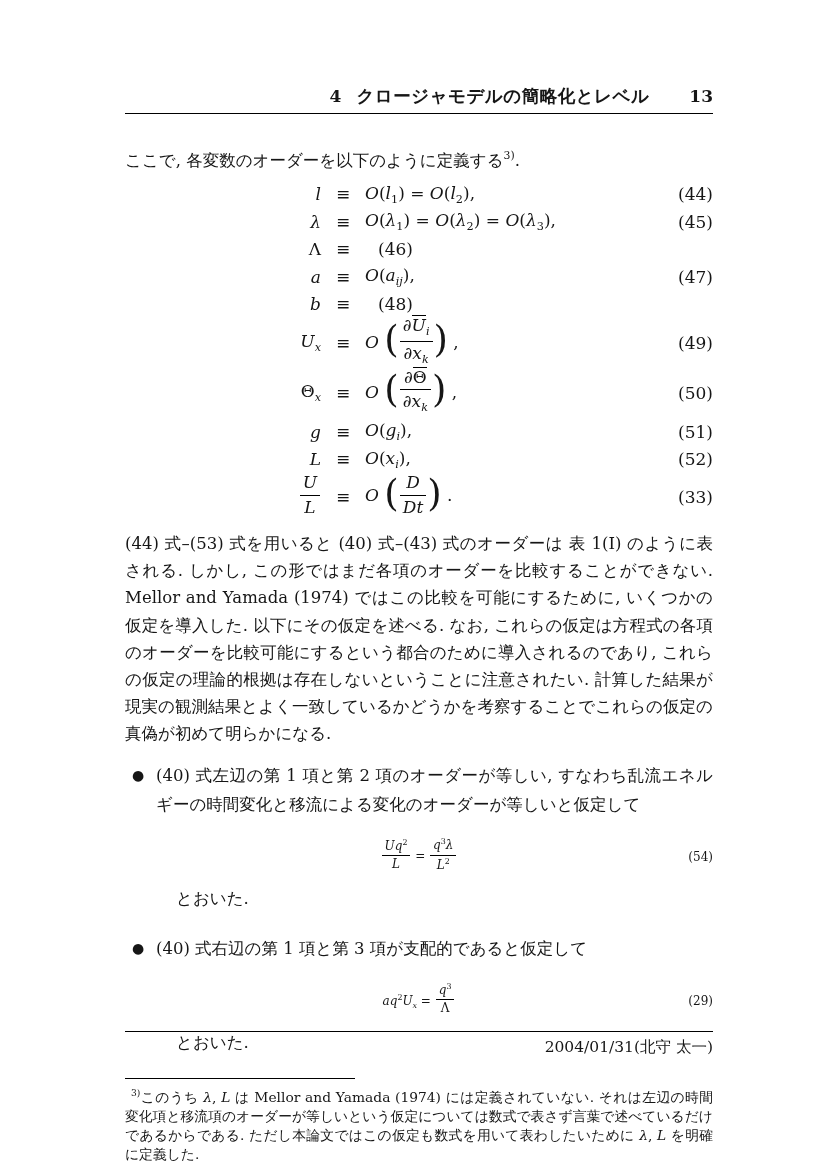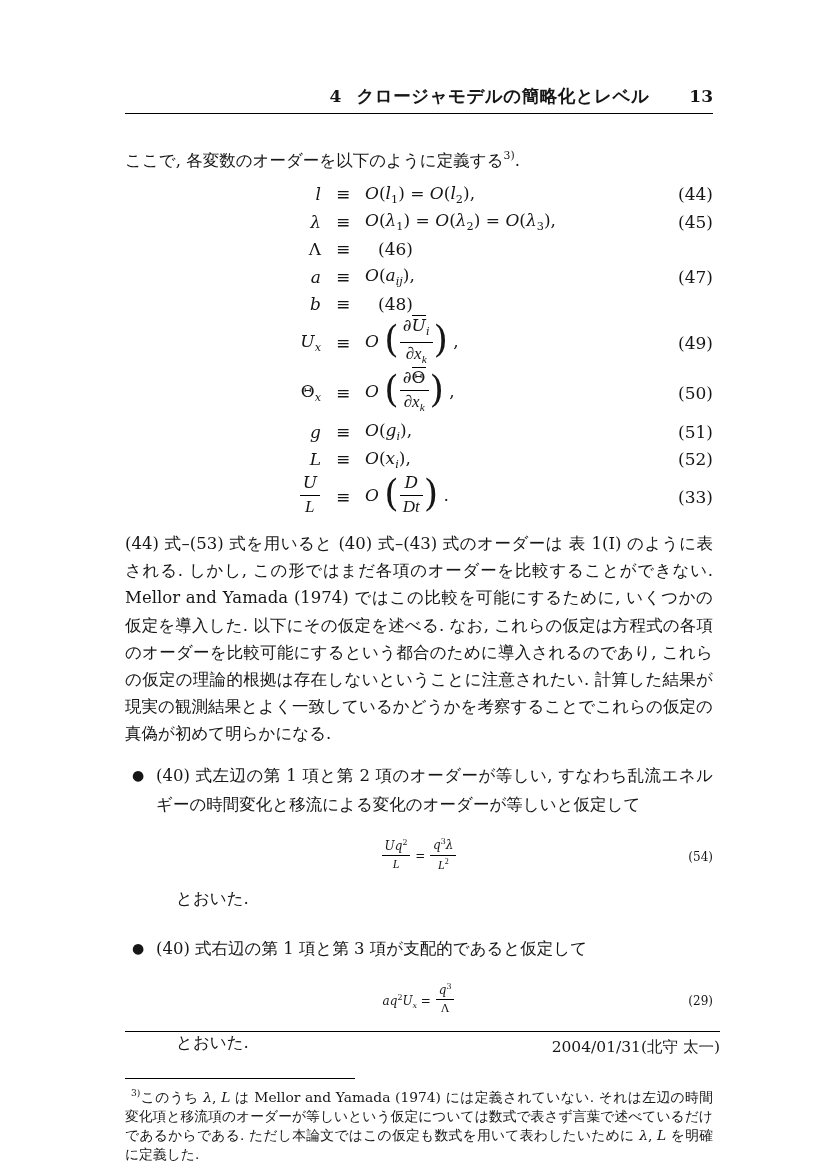--- a/index.html
+++ b/index.html
@@ -25,38 +25,38 @@
   .eqrow{display:flex;align-items:center;}
   .eqrow.simple{height:27.5px;}
   .eqrow.tall{height:50px;}
   .eqrow.last{height:47px;}
   .eq-lhs{width:196px;text-align:right;}
   .eq-rel{width:44px;text-align:center;}
   .eq-rhs{flex:1;text-align:left;}
   .eq-num{width:48px;text-align:right;}
   .frac{display:inline-block;vertical-align:middle;text-align:center;line-height:1.22;margin:0 1px;position:relative;top:-2px;}
   .fn{display:block;padding:0 3px 2px;border-bottom:1px solid #000;}
-  .fd{display:block;padding:1px 3px 0;font-family:Liberation Serif, serif;}
+  .fd{display:block;padding:1px 3px 0;}
   .bp{font-size:37px;vertical-align:middle;line-height:0;position:relative;top:-3px;}
   .ovl{display:inline-block;border-top:1px solid #000;line-height:1.05;padding-top:1px;}
   
   .body-par{margin:10px 0 0;line-height:27.2px;text-align:justify;}
   
   .bullets{margin-top:13px;}
   .bullet{display:flex;line-height:29px;padding-left:7px;}
   .bmark{width:24px;flex:none;font-size:14px;}
   .btext{flex:1;text-align:justify;}
   .ceq{position:relative;margin:13px 0 2px;min-height:50px;display:flex;align-items:center;justify-content:center;font-size:12px;}
   .ceq .eq-num{position:absolute;right:0;top:50%;transform:translateY(-50%);width:auto;}
   .after{margin:2px 0 21px 51px;line-height:29px;}
   
   .fnrule{width:230px;height:1px;background:#000;margin-top:10px;}
   .footnote{margin:5px 0 0;font-size:13.8px;line-height:19.4px;text-align:justify;text-indent:6px;}
   
-  .footer-wrap{position:absolute;left:125px;right:106px;top:1031px;}
+  .footer-wrap{position:absolute;left:125px;right:113px;top:1031px;}
   .footrule{height:1px;background:#000;}
   .footer-text{margin:5px 0 0;text-align:right;font-size:15.5px;}
 </style>
 </head>
 <body>
 
 <div class="page">
 
   <div class="header">
     <span class="sec-num">4</span>

